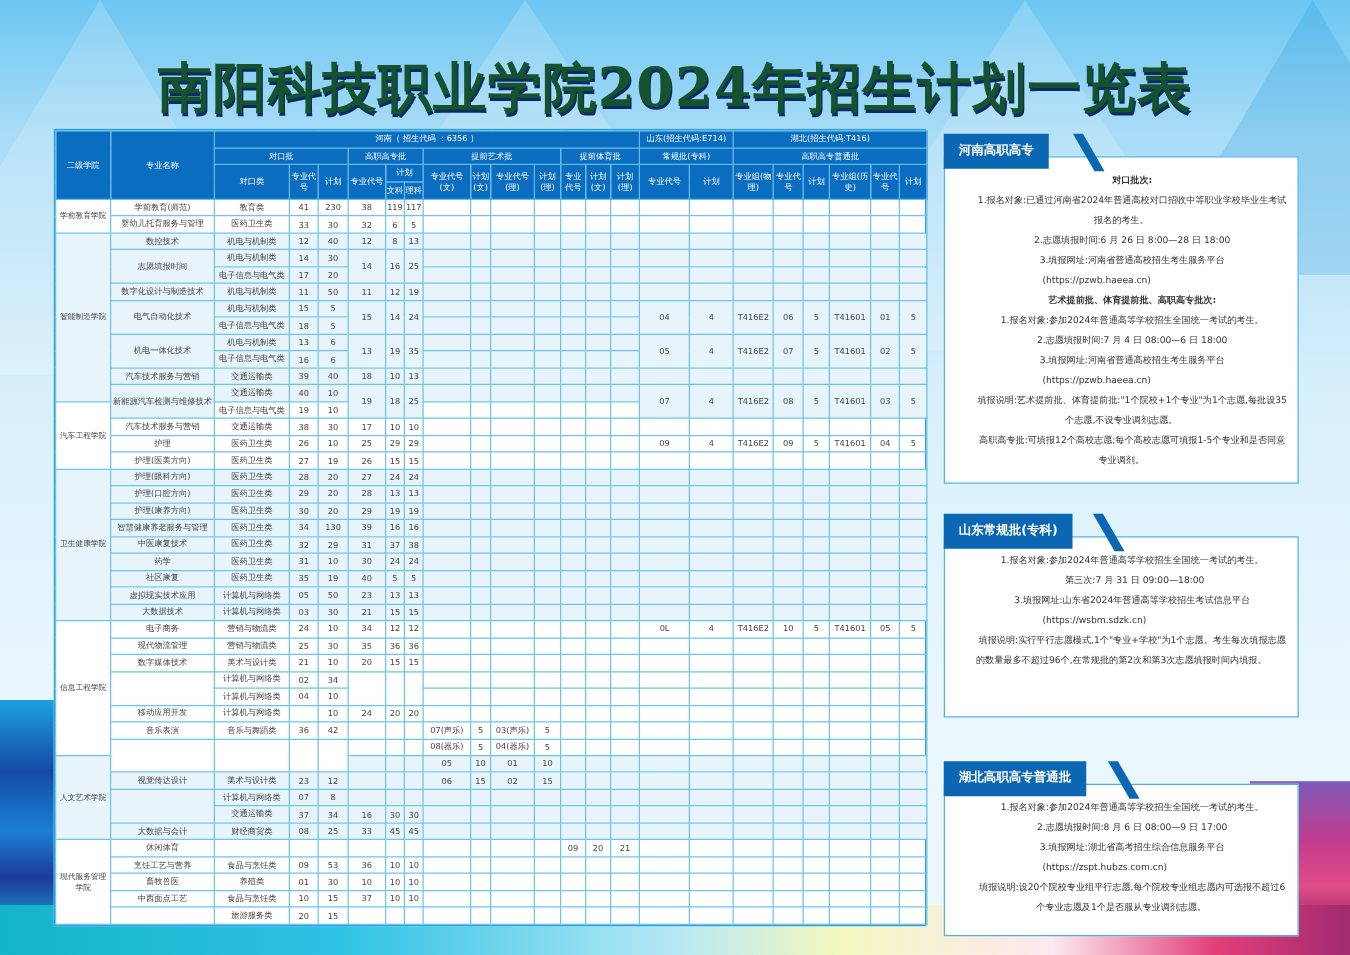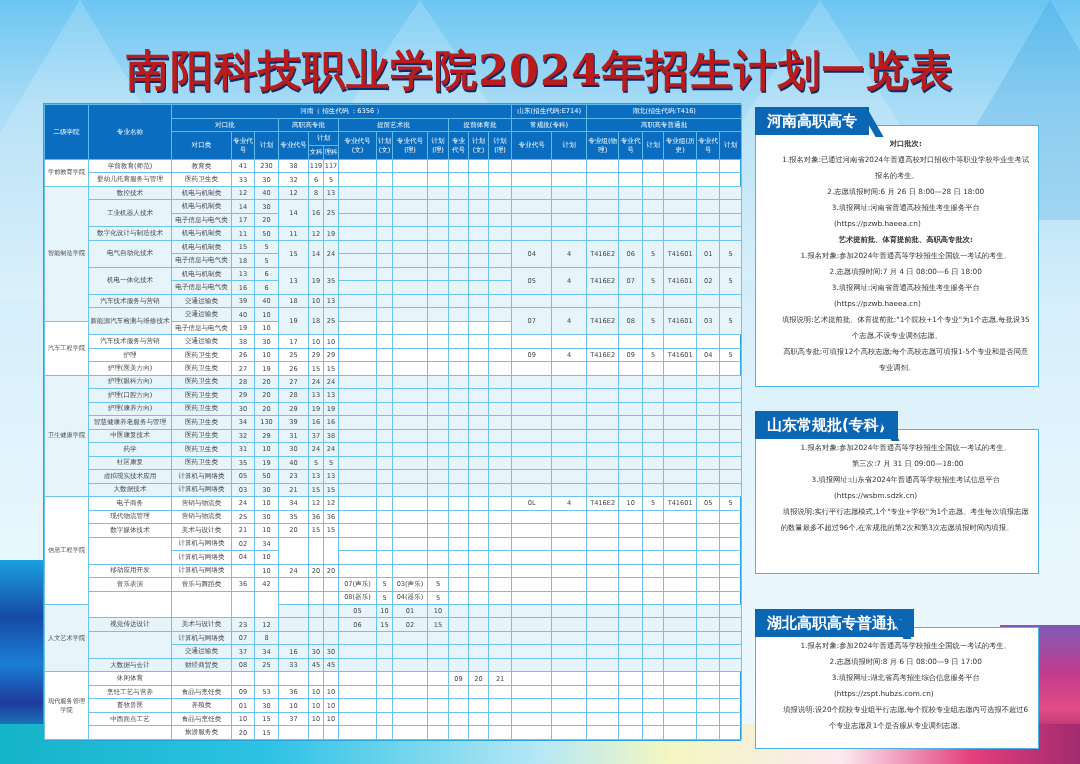--- a/index.html
+++ b/index.html
@@ -2,34 +2,34 @@
 <html><head>
 <meta charset="utf-8">
 <style>
 *{margin:0;padding:0;box-sizing:border-box;}
 html,body{width:1080px;height:764px;overflow:hidden;}
 body{position:relative;font-family:"DejaVu Sans","Liberation Sans",sans-serif;background:linear-gradient(180deg,#6cc6f2 0%,#a9dcf6 14%,#d6effb 40%,#e8f6fd 70%,#eef8fd 100%);}
 .bg-tri{position:absolute;opacity:.18;}
 .bottom-band{position:absolute;left:0;right:0;bottom:0;height:40px;background:linear-gradient(90deg,#14b4c8 0%,#2ec2e4 25%,#b6e8f5 50%,#f3f7c0 62%,#fbe9f0 78%,#e43f7b 90%,#a12a6f 100%);}
 .left-deco{position:absolute;left:0;top:560px;width:48px;height:190px;background:linear-gradient(180deg,#1ca0df 0%,#154aa6 30%,#1b7fd4 55%,#1d3a9c 75%,#17b6d6 100%);}
 .right-deco{position:absolute;right:0;top:625px;width:80px;height:120px;background:linear-gradient(180deg,#7f5bb8 0%,#c23b8e 40%,#e04d86 70%,#9a2165 100%);}
-.title{position:absolute;left:0;right:0;top:42px;text-align:center;font-family:"DejaVu Serif","Liberation Serif",serif;font-weight:bold;font-size:43px;color:#b91c1c;letter-spacing:1px;text-shadow:1px 2px 0 #0e2a66;}
+.title{position:absolute;left:0;right:0;top:42px;text-align:center;font-family:"DejaVu Serif","Liberation Serif",serif;font-weight:bold;font-size:43px;color:#14532d;letter-spacing:1px;text-shadow:1px 2px 0 #0e2a66;}
 .table-wrap{position:absolute;left:43px;top:103px;width:698px;height:638px;background:#fff;border:1px solid #2aa3de;}
 table{border-collapse:collapse;width:100%;height:100%;table-layout:fixed;font-size:6.6px;color:#444;}
 th{background:#0a6dbf;color:#fff;font-weight:normal;border:1px solid #5fbbe9;line-height:1.25;padding:0;text-align:center;}
 td{border:1px solid #6cc4ec;text-align:center;padding:0;white-space:nowrap;overflow:hidden;}
 tr.head1 th{height:14px;}
 tr.head2 th{height:13px;}
 tr.head3 th{height:14px;}
 tr.head4 th{height:14px;}
 tbody tr{height:13.2px;}
 tbody tr.alt td{background:#e7f4fc;}
 td.col-college{font-size:6.2px;background:#fff;}
 .panel{position:absolute;left:755px;width:295px;}
-.panel .tab{position:absolute;top:0;left:0;height:28px;padding:0 12px;background:#0b66b4;color:#fff;font-weight:bold;font-size:15px;line-height:28px;white-space:nowrap;}
+.panel .tab{position:absolute;top:0;left:0;height:28px;padding:0 12px;background:#0b66b4;color:#fff;font-weight:bold;font-size:10px;line-height:28px;white-space:nowrap;}
 .panel .slash{position:absolute;top:0;width:8px;height:30px;background:#0b66b4;transform:skewX(30deg);}
 .panel .box{position:absolute;left:0;top:18px;width:284px;background:#fff;border:1px solid #4db3e6;padding:10px 8px 8px 8px;font-size:7.3px;color:#333;line-height:16px;}
 .panel .box p{margin:0;}
 .indent{text-indent:2.4em;text-align:center;}
 .bold{font-weight:bold;}
 .url{padding-left:70px;}
 </style>
 </head>
 <body>
 
@@ -184,21 +184,21 @@
           <td></td>
           <td></td>
           <td></td>
           <td></td>
           <td></td>
           <td></td>
           <td></td>
           <td></td>
         </tr>
         <tr class="alt">
-          <td rowspan="2">工业机器人技术</td>
+          <td rowspan="2">志愿填报时间</td>
           <td>机电与机制类</td>
           <td>14</td>
           <td>30</td>
           <td rowspan="2">14</td>
           <td rowspan="2">16</td>
           <td rowspan="2">25</td>
           <td></td>
           <td></td>
           <td></td>
           <td></td>

